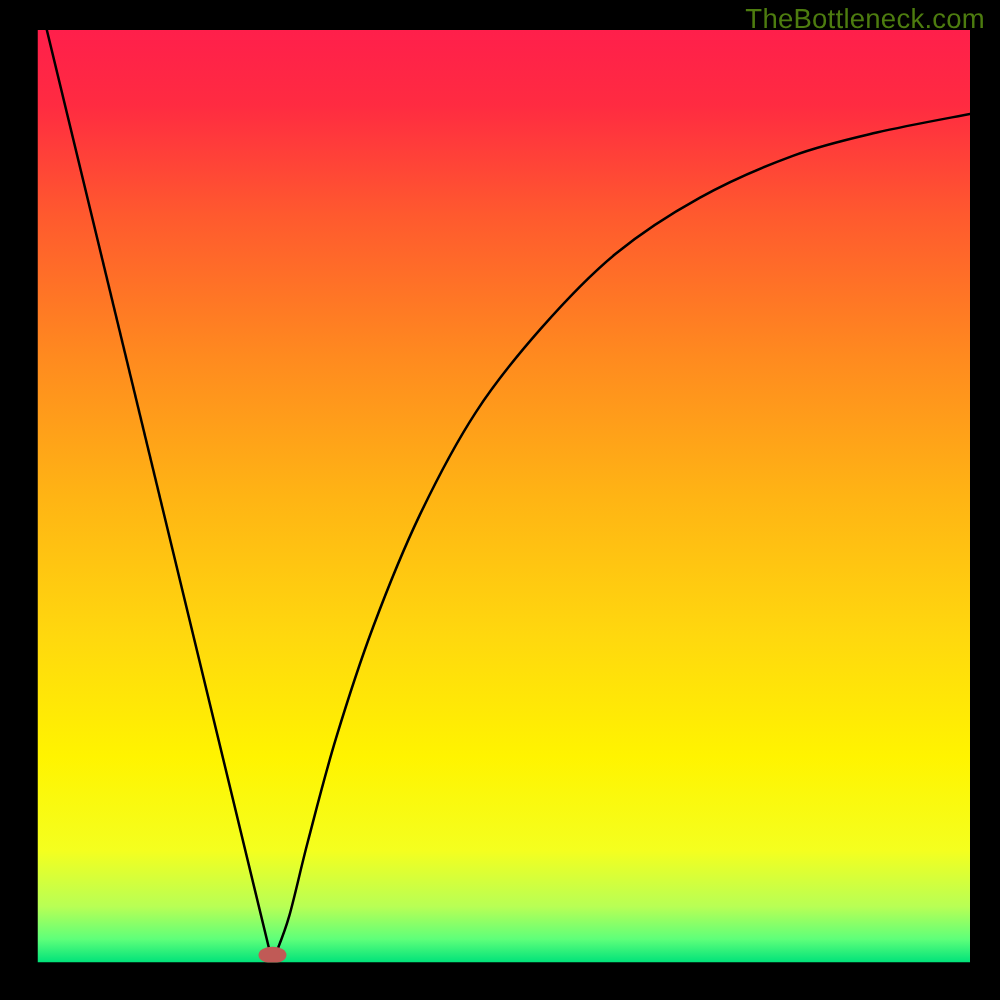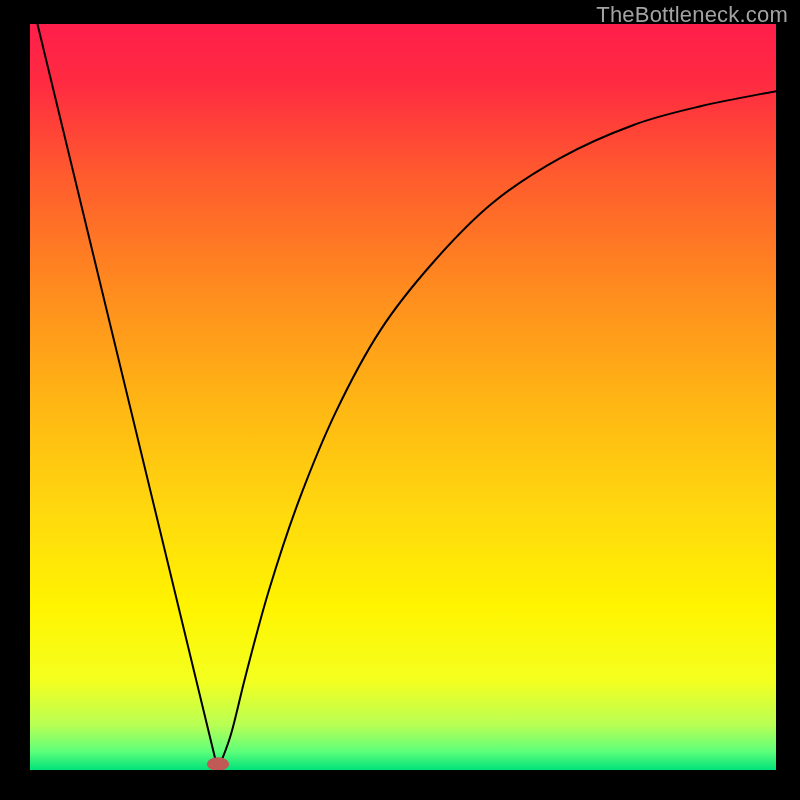--- a/index.html
+++ b/index.html
@@ -13,21 +13,21 @@
   }
   .container {
     position: relative;
     width: 800px;
     height: 800px;
   }
   .watermark {
     position: absolute;
     top: 2px;
     right: 12px;
-    color: #a3a3a3;
+    color: #4d7c0f;
     font-size: 22px;
     font-weight: 500;
     letter-spacing: 0.2px;
     z-index: 30;
   }
   .plot-frame {
     position: absolute;
     left: 30px;
     top: 24px;
     width: 746px;

